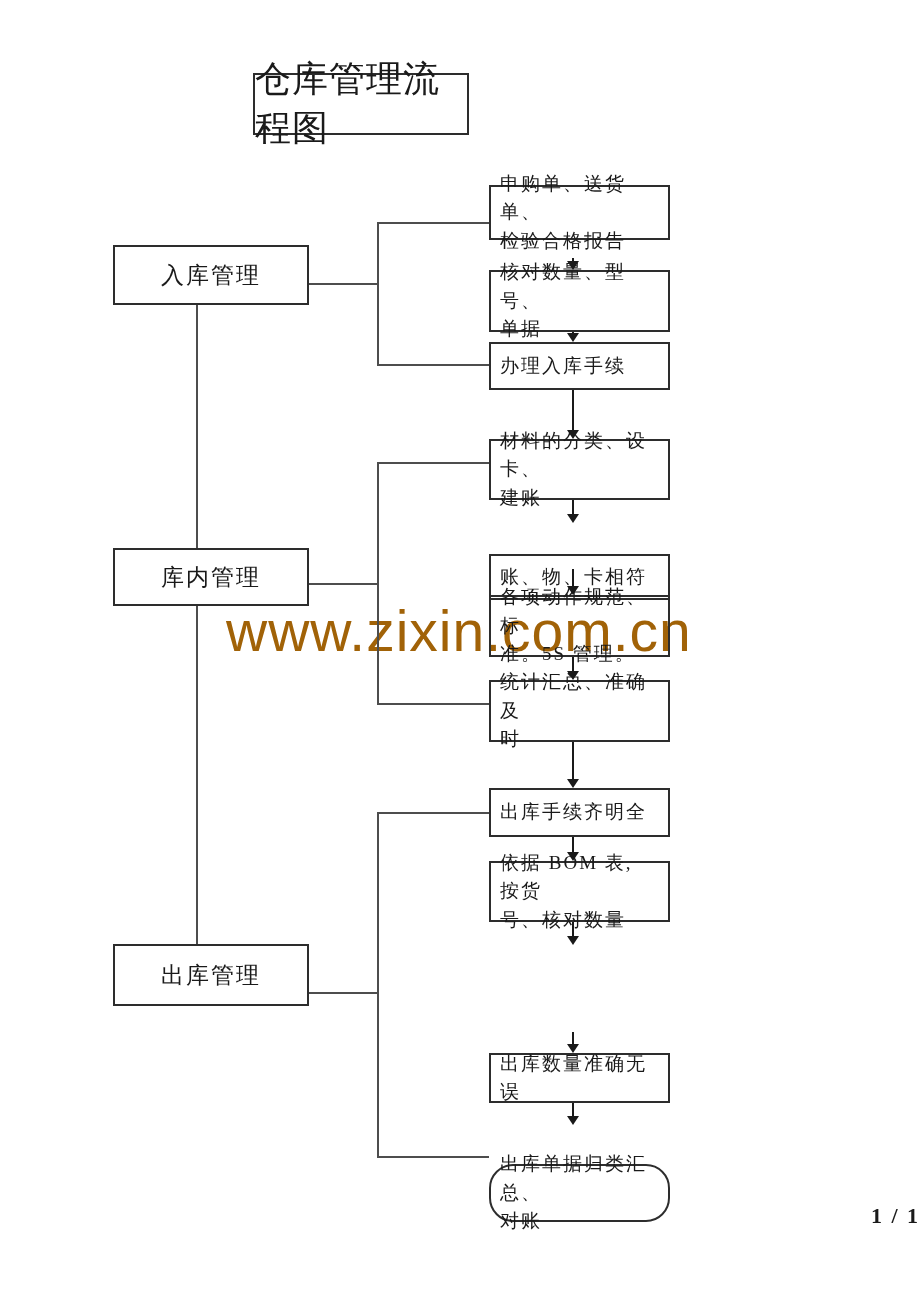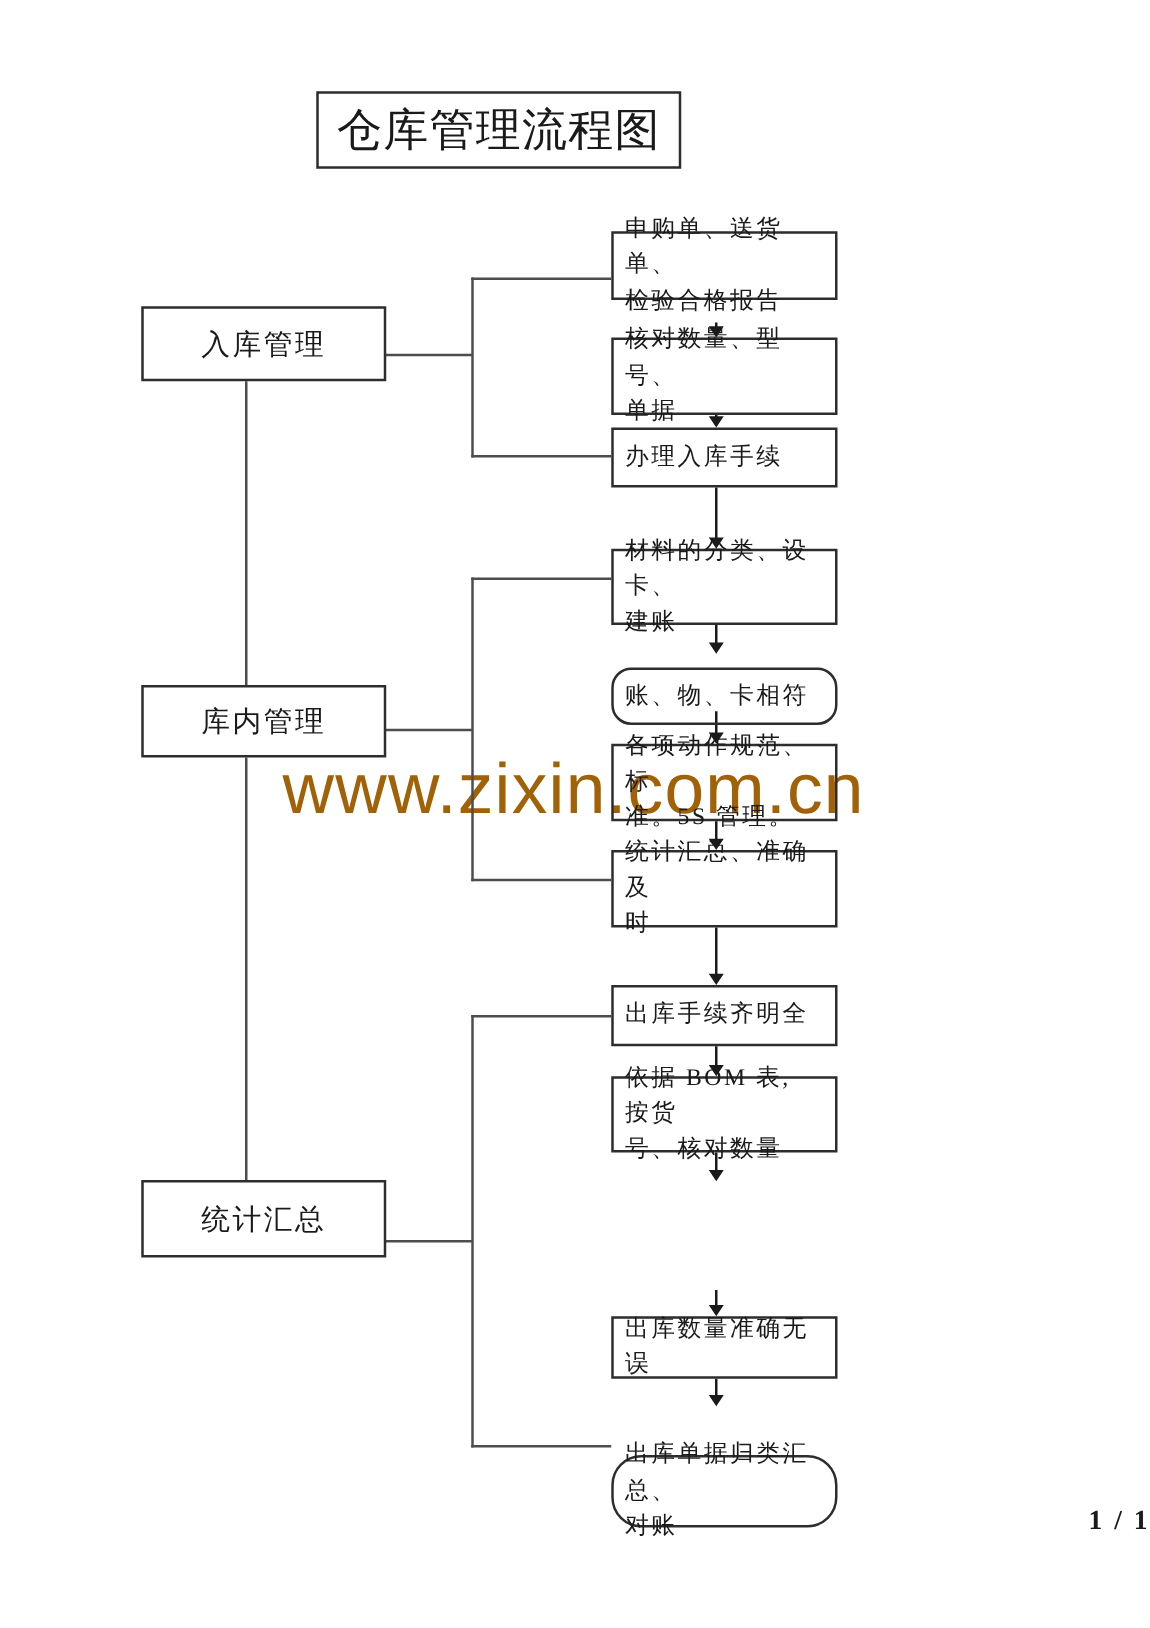--- a/index.html
+++ b/index.html
@@ -4,21 +4,21 @@
 <style>
   html,body{margin:0;padding:0;background:#ffffff;}
   #page{position:relative;width:920px;height:1302px;background:#ffffff;overflow:hidden;
         font-family:"Liberation Serif","DejaVu Serif",serif;color:#1a1a1a;}
 
   
   .watermark{position:absolute;left:226px;top:598px;font-family:"Liberation Sans","DejaVu Sans",sans-serif;
              font-size:57px;color:#a16207;letter-spacing:1px;white-space:nowrap;z-index:0;}
 
   
-  .title-box{position:absolute;left:253px;top:73px;width:292px;height:62px;border:2px solid #2d2d2d;
+  .title-box{position:absolute;left:253px;top:73px;width:216px;height:62px;border:2px solid #2d2d2d;
              display:flex;align-items:center;justify-content:center;box-sizing:border-box;z-index:2;}
   .title-box span{font-size:36px;letter-spacing:1px;}
 
   
   .group-box{position:absolute;left:113px;width:196px;border:2px solid #2d2d2d;box-sizing:border-box;
              display:flex;align-items:center;justify-content:center;font-size:23px;letter-spacing:2px;z-index:2;}
 
   
   .step-box{position:absolute;left:489px;width:181px;border:2px solid #2d2d2d;box-sizing:border-box;
             display:flex;align-items:center;padding:2px 9px;font-size:19px;letter-spacing:2px;
@@ -49,31 +49,31 @@
     <span>仓库管理流程图</span>
   </div>
 
   <div class="group-box" style="top:245px;height:60px;">
     <span>入库管理</span>
   </div>
   <div class="group-box" style="top:548px;height:58px;align-items:center;">
     <span>库内管理</span>
   </div>
   <div class="group-box" style="top:944px;height:62px;">
-    <span>统计汇总</span>
+    <span>出库管理</span>
   </div>
 
   <div class="step-box" style="top:185px;height:55px;">申购单、送货单、
 检验合格报告</div>
   <div class="step-box" style="top:270px;height:62px;">核对数量、型号、
 单据</div>
   <div class="step-box" style="top:342px;height:48px;">办理入库手续</div>
   <div class="step-box" style="top:439px;height:61px;">材料的分类、设卡、
 建账</div>
-  <div class="step-box" style="top:534px;height:46px;border-radius:16px;">账、物、卡相符</div>
+  <div class="step-box" style="top:554px;height:46px;">账、物、卡相符</div>
   <div class="step-box" style="top:595px;height:62px;">各项动作规范、标
 准。5S 管理。</div>
   <div class="step-box" style="top:680px;height:62px;">统计汇总、准确及
 时</div>
   <div class="step-box" style="top:788px;height:49px;">出库手续齐明全</div>
   <div class="step-box" style="top:861px;height:61px;">依据 BOM 表, 按货
 号、核对数量</div>
   <div class="step-box" style="top:1053px;height:50px;">出库数量准确无误</div>
   <div class="step-box" style="top:1164px;height:58px;border-radius:24px;">出库单据归类汇总、
 对账</div>

